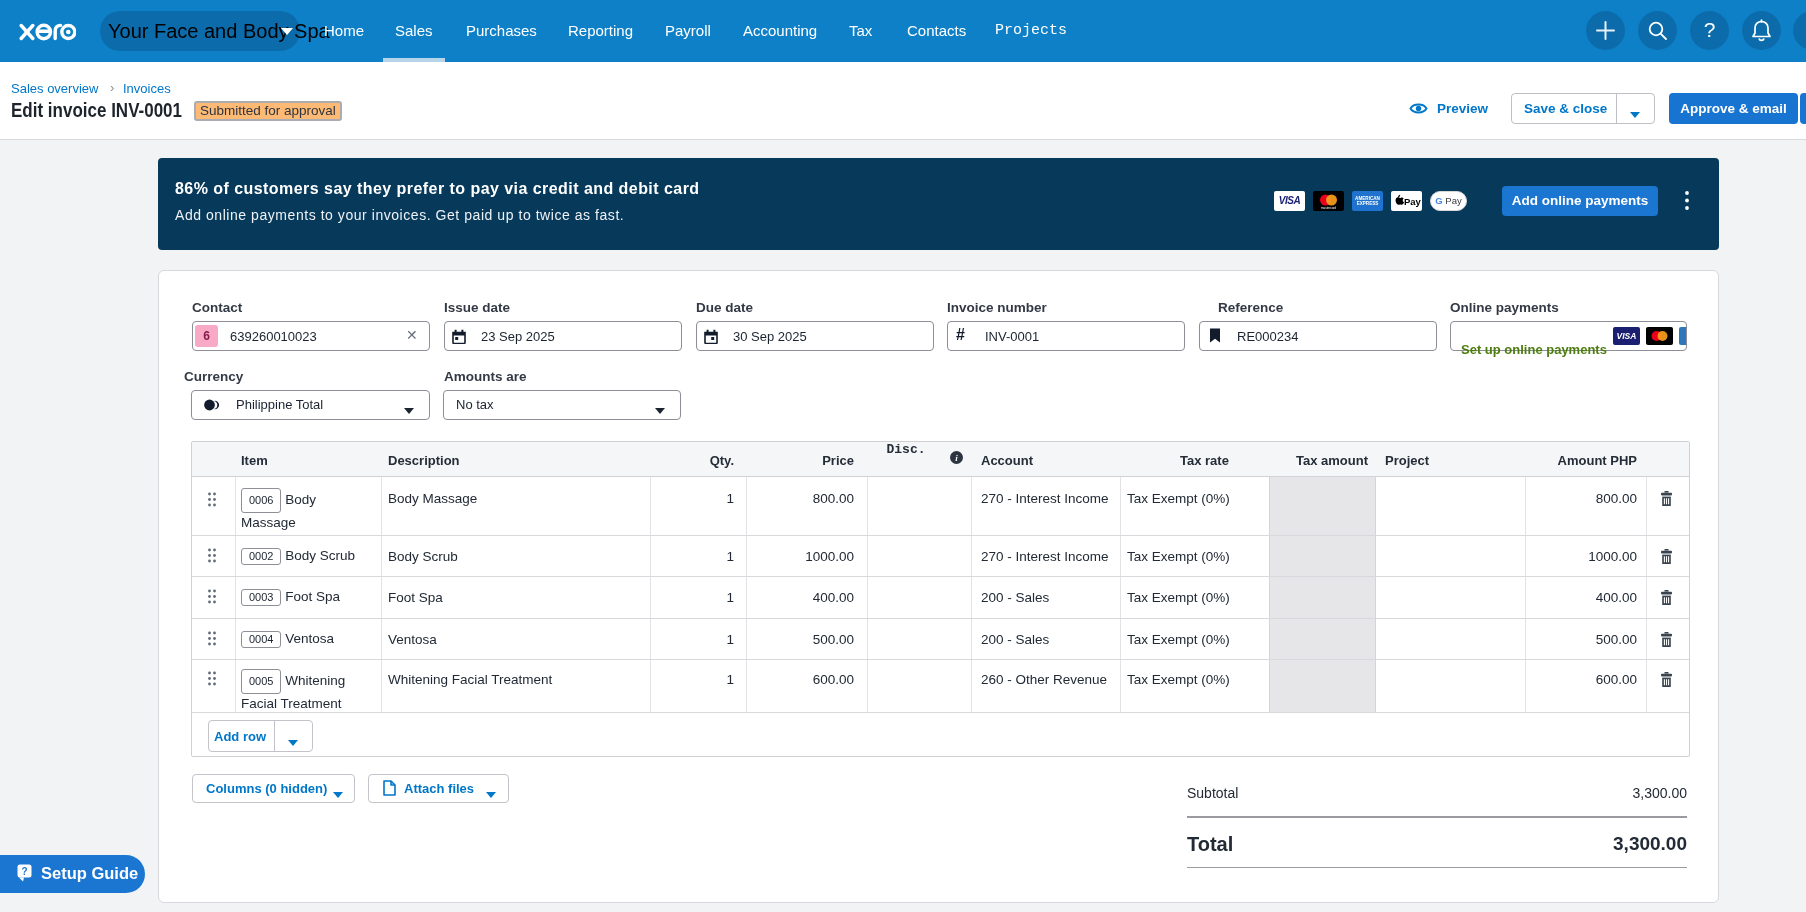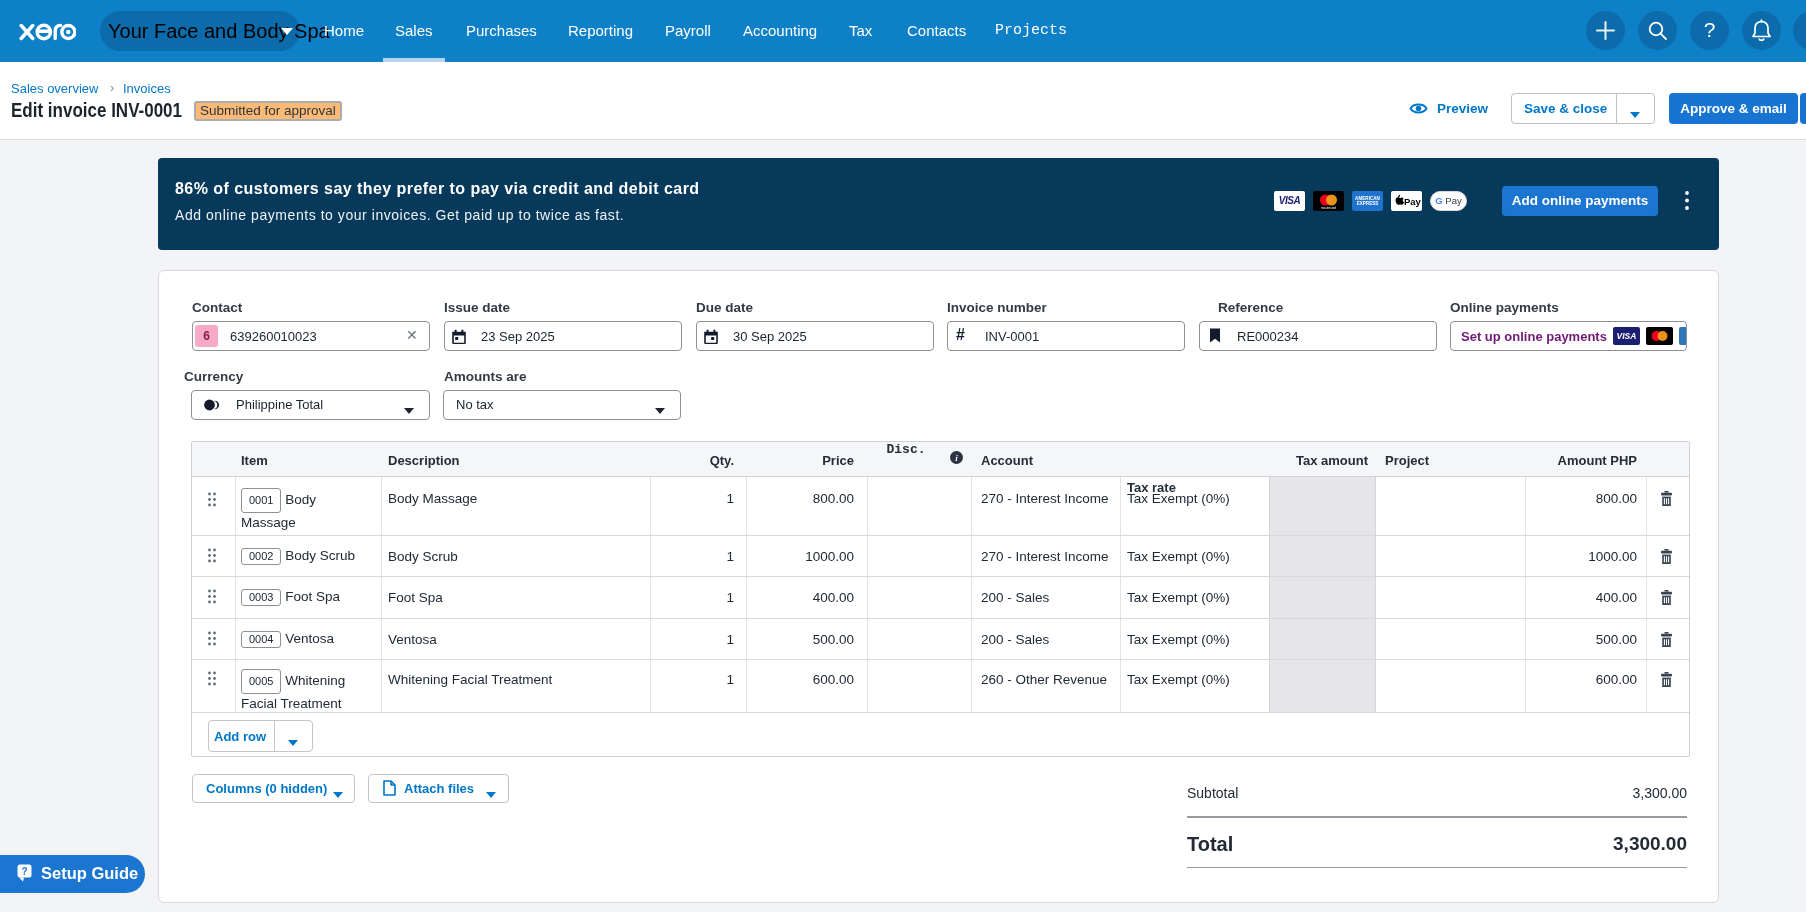--- a/index.html
+++ b/index.html
@@ -155,21 +155,21 @@
 <div class="abs" style="left:956px;top:326px;font-size:16px;font-weight:bold;color:#131c2c;">#</div>
 <div class="itxt" style="left:985px;top:329px;">INV-0001</div>
 
 <div class="inp" style="left:1199px;top:321px;width:238px;"></div>
 <svg class="abs" style="left:1209px;top:328px;" width="12" height="15" viewBox="0 0 12 15">
       <path d="M1 0.5h10v14l-5-3.8-5 3.8z" fill="#131c2c"></path>
     </svg>
 <div class="itxt" style="left:1237px;top:329px;">RE000234</div>
 
 <div class="inp" style="left:1450px;top:321px;width:237px;overflow:hidden;"></div>
-<div class="abs" style="left:1461px;top:329px;font-size:13px;font-weight:bold;color:#701a75;">Set up online payments</div>
+<div class="abs" style="left:1461px;top:342px;font-size:13px;font-weight:bold;color:#4d7c0f;">Set up online payments</div>
 <div class="abs" style="left:1613px;top:327px;width:27px;height:18px;background:#1a1f71;border-radius:2px;color:#fff;font-weight:bold;font-style:italic;font-size:8.5px;text-align:center;line-height:18px;">VISA</div>
 <div class="abs" style="left:1646px;top:327px;width:27px;height:18px;background:#000;border-radius:2px;"></div>
 <svg class="abs" style="left:1646px;top:327px;" width="27" height="18" viewBox="0 0 27 18">
       <circle cx="10.5" cy="9" r="5" fill="#eb001b"></circle>
       <circle cx="16.5" cy="9" r="5" fill="#f79e1b" fill-opacity="0.92"></circle>
     </svg>
 <div class="abs" style="left:1679px;top:327px;width:7px;height:18px;background:#2e77bc;border-radius:2px 0 0 2px;"></div>
 
 <div class="lbl" style="left:184px;top:369px;">Currency</div>
 <div class="lbl" style="left:444px;top:369px;">Amounts are</div>
@@ -190,21 +190,21 @@
 <div class="th" style="left:241px;top:453px;">Item</div>
 <div class="th" style="left:388px;top:453px;">Description</div>
 <div class="th" style="left:649px;top:453px;width:85px;text-align:right;">Qty.</div>
 <div class="th" style="left:746px;top:453px;width:108px;text-align:right;">Price</div>
 <div class="th" style="left:867px;top:442px;width:78px;text-align:center;font-family:Liberation Mono, monospace;">Disc.</div>
 <svg class="abs" style="left:950px;top:451px;" width="13" height="13" viewBox="0 0 13 13">
       <circle cx="6.5" cy="6.5" r="6.5" fill="#2b3440"></circle>
       <text x="6.5" y="9.8" font-size="9" font-weight="bold" font-style="italic" fill="#fff" text-anchor="middle" font-family="Liberation Serif">i</text>
     </svg>
 <div class="th" style="left:981px;top:453px;">Account</div>
-<div class="th" style="left:1127px;top:453px;margin-top:27px;">Tax rate</div>
+<div class="th" style="left:1180px;top:453px;">Tax rate</div>
 <div class="th" style="left:1268px;top:453px;width:100px;text-align:right;">Tax amount</div>
 <div class="th" style="left:1385px;top:453px;">Project</div>
 <div class="th" style="left:1525px;top:453px;width:112px;text-align:right;">Amount PHP</div>
 
 <div class="abs" style="left:192px;top:477px;width:1497px;height:236px;">
   <div class="vline" style="left:43px;"></div>
   <div class="vline" style="left:188.5px;"></div>
   <div class="vline" style="left:457.5px;"></div>
   <div class="vline" style="left:554px;"></div>
   <div class="vline" style="left:675px;"></div>
@@ -268,21 +268,21 @@
       <g fill="#626a76">
         <circle cx="2.5" cy="2" r="1.4"></circle>
         <circle cx="7.5" cy="2" r="1.4"></circle>
         <circle cx="2.5" cy="7.5" r="1.4"></circle>
         <circle cx="7.5" cy="7.5" r="1.4"></circle>
         <circle cx="2.5" cy="13" r="1.4"></circle>
         <circle cx="7.5" cy="13" r="1.4"></circle>
       </g>
     </svg>
 
-<div class="td" style="left:241px;top:488px;width:132px;line-height:20px;"><span class="chip">0001</span> Body Massage</div>
+<div class="td" style="left:241px;top:488px;width:132px;line-height:20px;"><span class="chip">0006</span> Body Massage</div>
 <div class="td" style="left:388px;top:491px;">Body Massage</div>
 <div class="td" style="left:649px;top:491px;width:85px;text-align:right;">1</div>
 <div class="td" style="left:746px;top:491px;width:108px;text-align:right;">800.00</div>
 <div class="td" style="left:981px;top:491px;">270 - Interest Income</div>
 <div class="td" style="left:1127px;top:491px;">Tax Exempt (0%)</div>
 <div class="td" style="left:1525px;top:491px;width:112px;text-align:right;">800.00</div>
 
 <div class="td" style="left:241px;top:548px;"><span class="chip">0002</span> Body Scrub</div>
 <div class="td" style="left:388px;top:549px;">Body Scrub</div>
 <div class="td" style="left:649px;top:549px;width:85px;text-align:right;">1</div>

